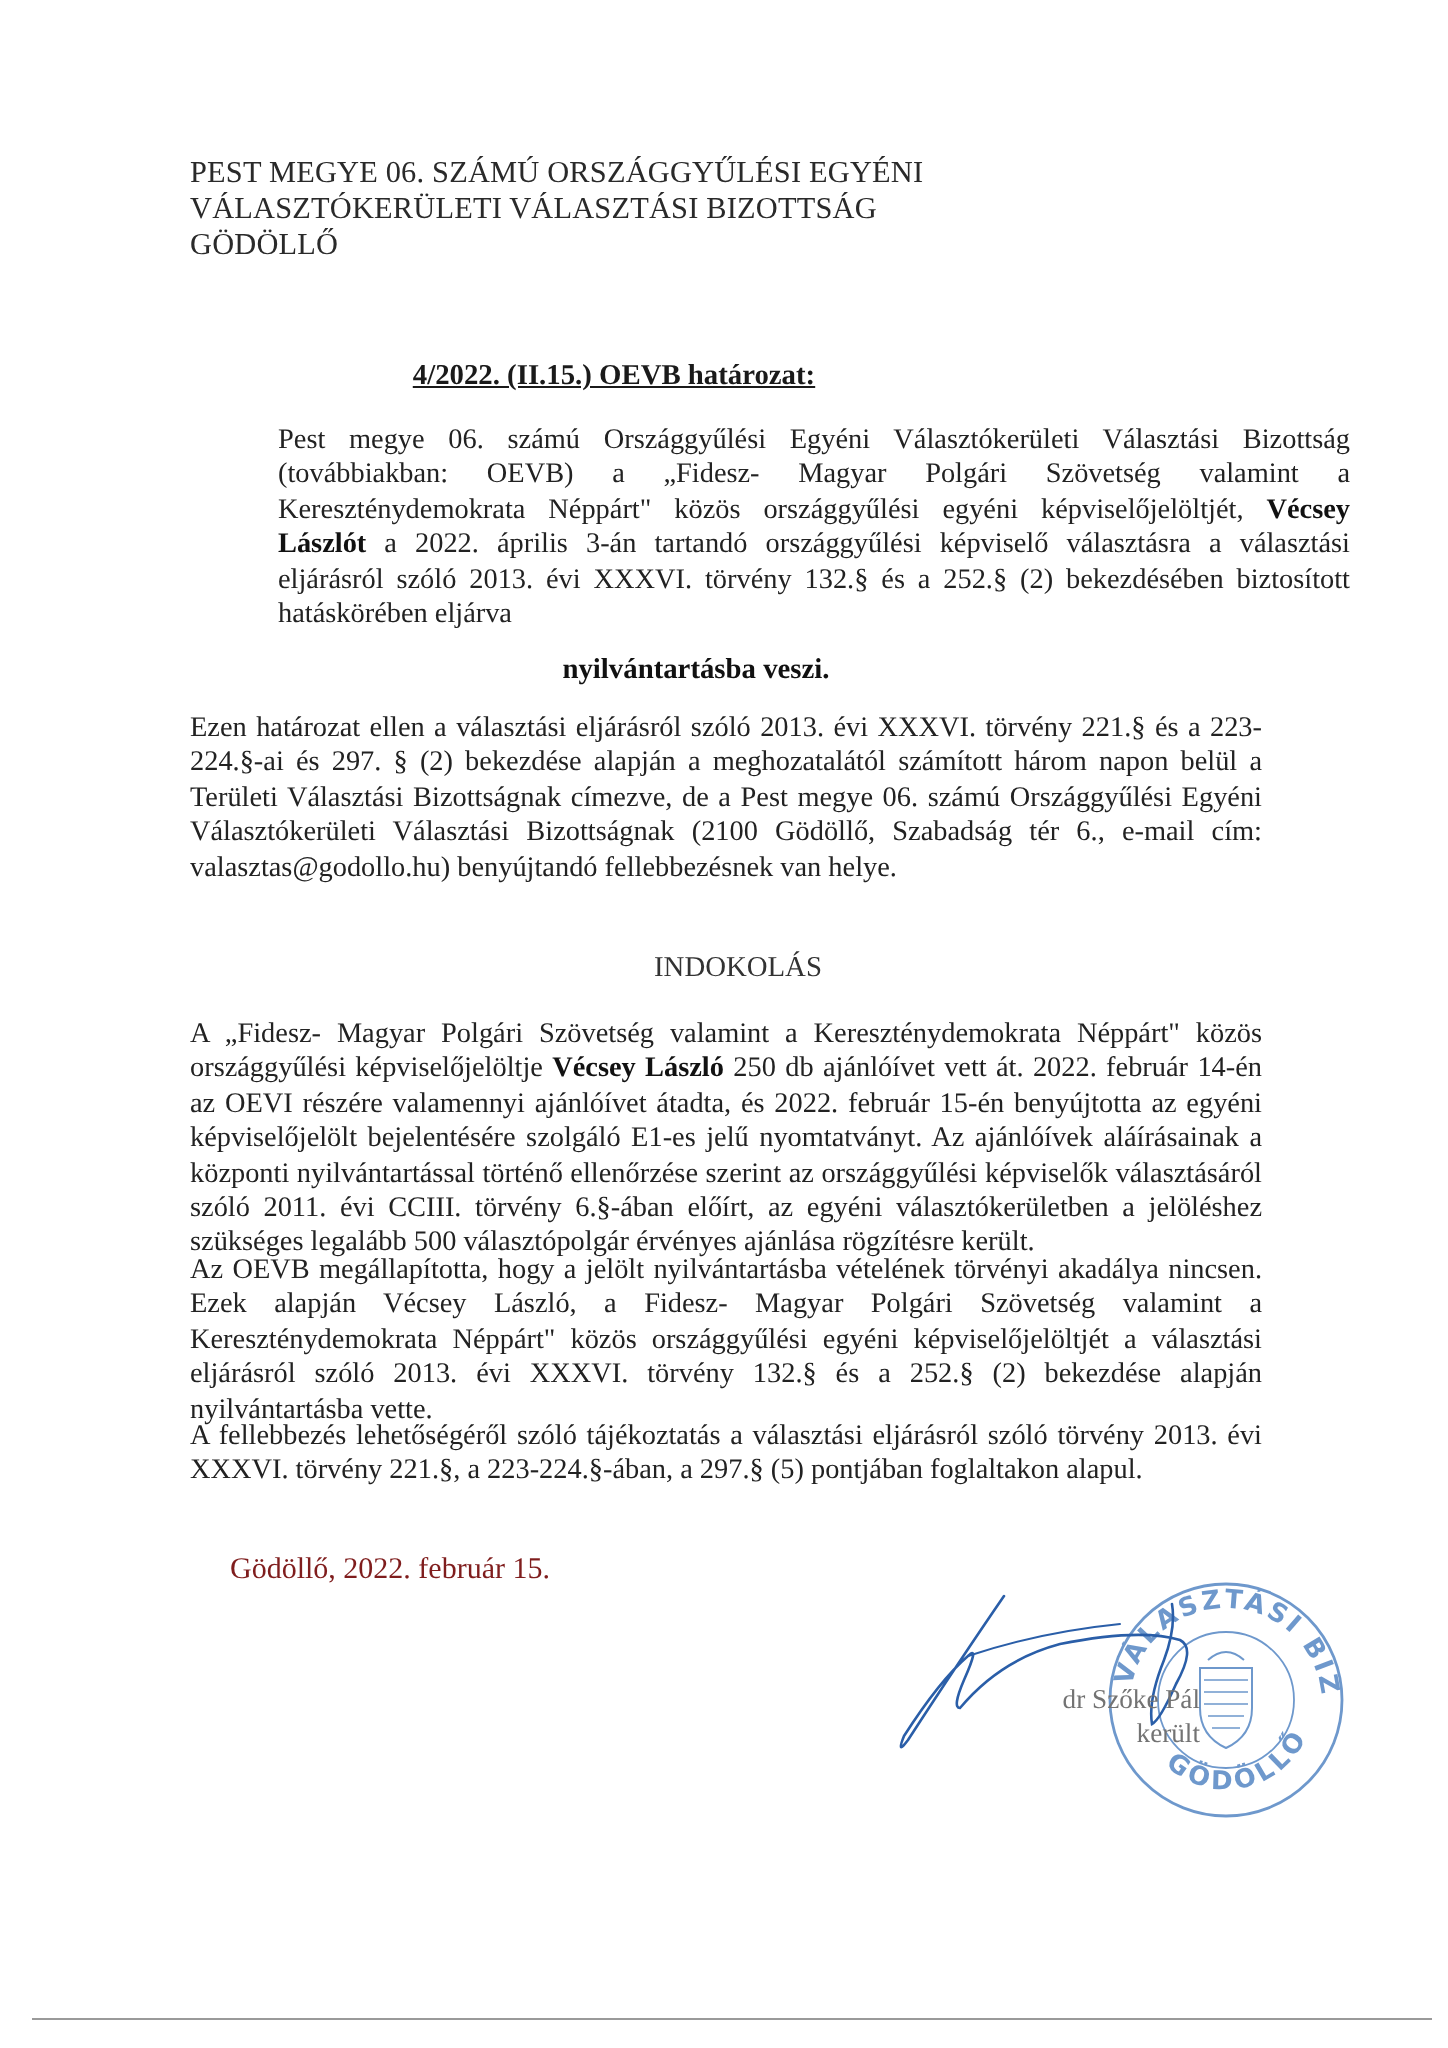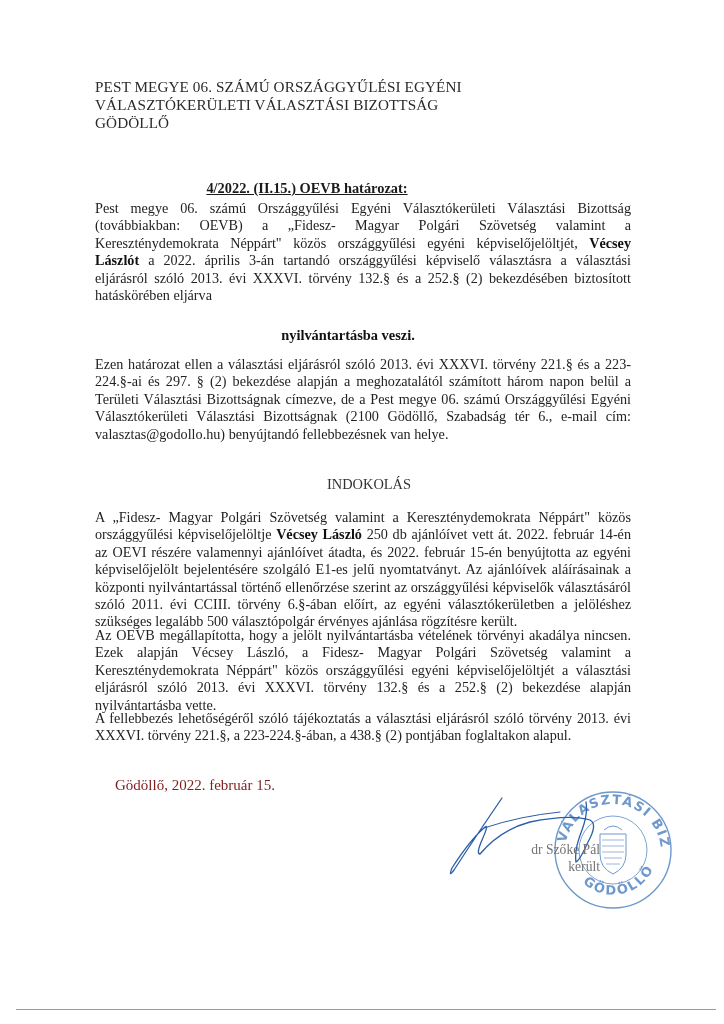--- a/index.html
+++ b/index.html
@@ -5,21 +5,21 @@
   html, body { margin: 0; padding: 0; background: #ffffff; }
   body { width: 724px; height: 1024px; position: relative; overflow: hidden;
          font-family: "Liberation Serif", "DejaVu Serif", serif; color: #1a1a1a; }
   .page { position: absolute; left: 0; top: 0; width: 724px; height: 1024px; }
   .header { position: absolute; left: 95px; top: 78px; font-size: 15.2px; line-height: 18px; letter-spacing: 0.1px; color: #2a2a2a; }
   .header div { white-space: nowrap; }
   .title { position: absolute; left: 0; width: 608px; top: 179px; text-align: center; }
   .title span { font-weight: bold; font-size: 14.4px; text-decoration: underline; color: #1a1a1a; margin-left: 6px; }
   .para { position: absolute; left: 95px; width: 536px; font-size: 14.2px; line-height: 17.4px; text-align: justify; color: #222; }
   .para b { color: #111; }
-  .p1 { top: 200px; }
+  .p1 { top: 212px; margin-left: 44px; }
   .decision { position: absolute; left: 0; width: 692px; top: 327px; text-align: center; font-weight: bold; font-size: 14.4px; color: #111; }
   .decision span { margin-left: 4px; }
   .p2 { top: 356px; }
   .indok { position: absolute; left: 0; width: 724px; top: 476px; text-align: center; font-size: 14.4px; color: #333; }
   .indok span { margin-left: 14px; }
   .p3 { top: 509px; }
   .p4 { top: 627px; }
   .p5 { top: 710px; }
   .place-date { position: absolute; left: 95px; top: 777px; font-size: 15px; color: #7f1d1d; margin-left: 20px; }
   .signer { position: absolute; left: 520px; top: 841px; width: 80px; text-align: right; font-size: 13.6px; line-height: 17px; color: #737373; }
@@ -51,21 +51,21 @@
   <div class="para p2">Ezen határozat ellen a választási eljárásról szóló 2013. évi XXXVI. törvény 221.§ és a 223-224.§-ai és 297. § (2) bekezdése alapján a meghozatalától számított három napon belül a Területi Választási Bizottságnak címezve, de a Pest megye 06. számú Országgyűlési Egyéni Választókerületi Választási Bizottságnak (2100 Gödöllő, Szabadság tér 6., e-mail cím: valasztas@godollo.hu) benyújtandó fellebbezésnek van helye.</div>
 
   <div class="indok">
     <span>INDOKOLÁS</span>
   </div>
 
   <div class="para p3"><span>A „Fidesz- Magyar Polgári Szövetség valamint a Kereszténydemokrata Néppárt" közös országgyűlési képviselőjelöltje </span><b>Vécsey László</b><span> 250 db ajánlóívet vett át. 2022. február 14-én az OEVI részére valamennyi ajánlóívet átadta, és 2022. február 15-én benyújtotta az egyéni képviselőjelölt bejelentésére szolgáló E1-es jelű nyomtatványt. Az ajánlóívek aláírásainak a központi nyilvántartással történő ellenőrzése szerint az országgyűlési képviselők választásáról szóló 2011. évi CCIII. törvény 6.§-ában előírt, az egyéni választókerületben a jelöléshez szükséges legalább 500 választópolgár érvényes ajánlása rögzítésre került.</span></div>
 
   <div class="para p4">Az OEVB megállapította, hogy a jelölt nyilvántartásba vételének törvényi akadálya nincsen. Ezek alapján Vécsey László, a Fidesz- Magyar Polgári Szövetség valamint a Kereszténydemokrata Néppárt" közös országgyűlési egyéni képviselőjelöltjét a választási eljárásról szóló 2013. évi XXXVI. törvény 132.§ és a 252.§ (2) bekezdése alapján nyilvántartásba vette.</div>
 
-  <div class="para p5">A fellebbezés lehetőségéről szóló tájékoztatás a választási eljárásról szóló törvény 2013. évi XXXVI. törvény 221.§, a 223-224.§-ában, a 438.§ (2) pontjában foglaltakon alapul.</div>
+  <div class="para p5">A fellebbezés lehetőségéről szóló tájékoztatás a választási eljárásról szóló törvény 2013. évi XXXVI. törvény 221.§, a 223-224.§-ában, a 297.§ (5) pontjában foglaltakon alapul.</div>
 
   <div class="place-date">Gödöllő, 2022. február 15.</div>
 
   <svg class="stamp" style="left:548px; top:782px; width:130px; height:130px; position:absolute; overflow:visible;" viewBox="0 0 130 130">
     <defs>
       <path id="stampArcTop" d="M 17 70 A 48 48 0 0 1 113 70"></path>
       <path id="stampArcBottom" d="M 22 78 A 44 44 0 0 0 108 78"></path>
     </defs>
     <g id="stamp-group" opacity="0.8">
       <circle cx="65" cy="68" r="58" fill="none" stroke-width="1.4" stroke="#4a7fc0"></circle>

